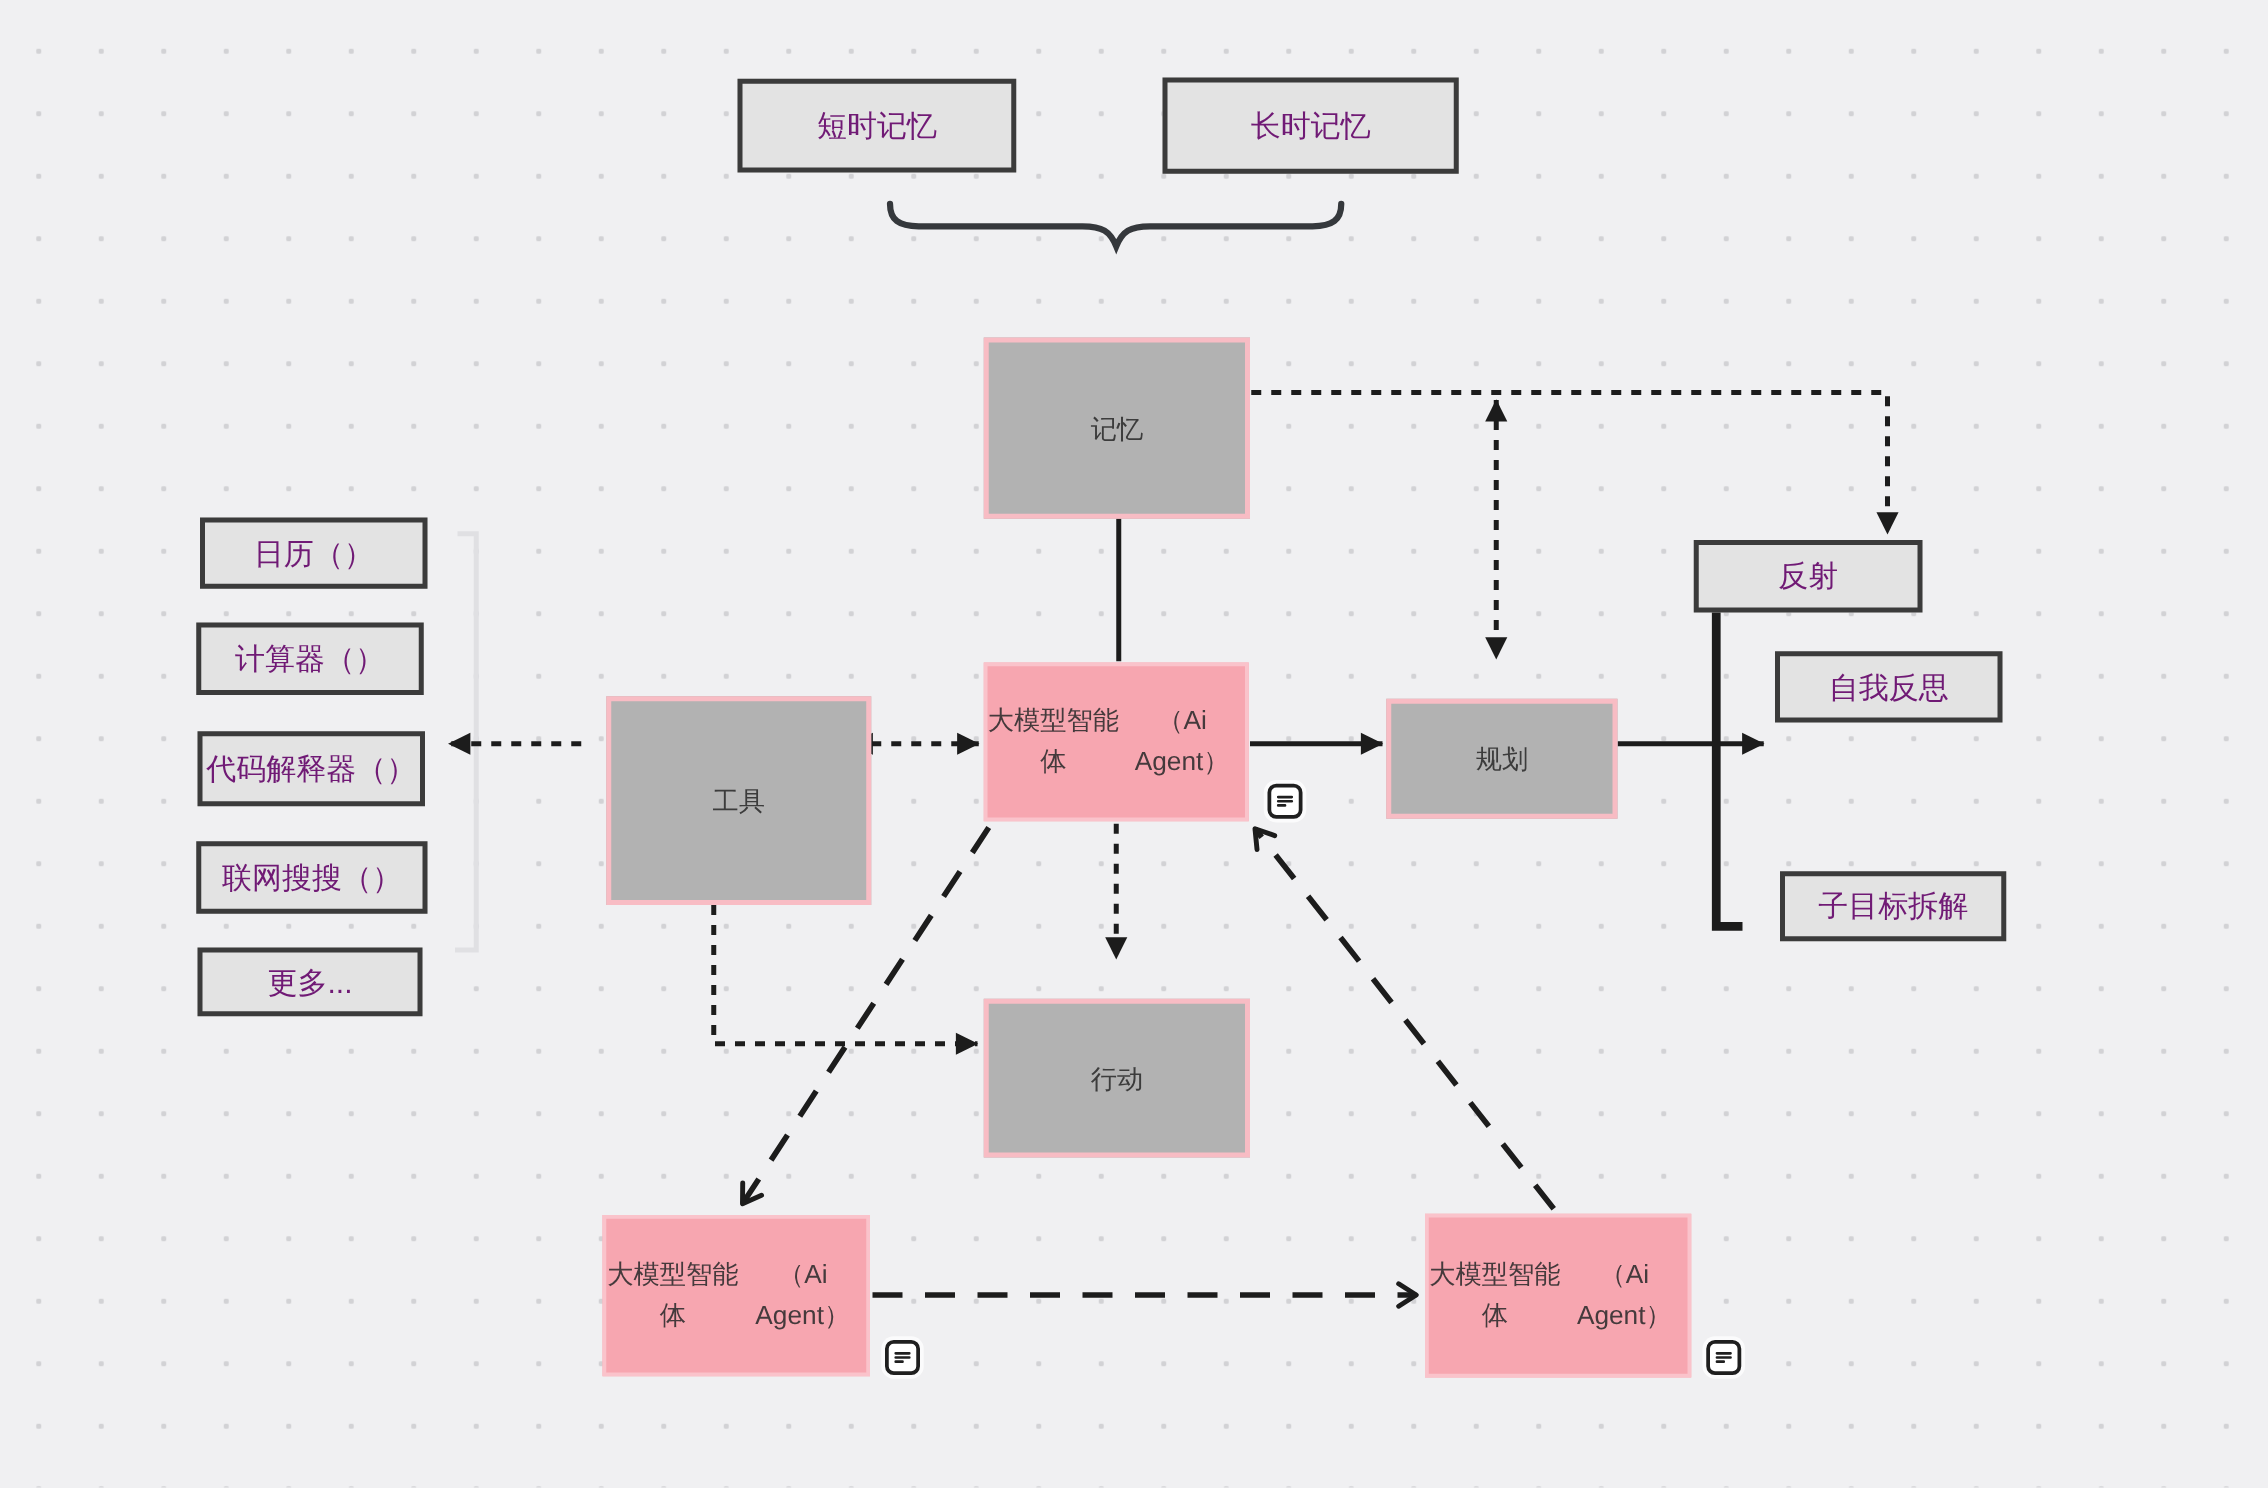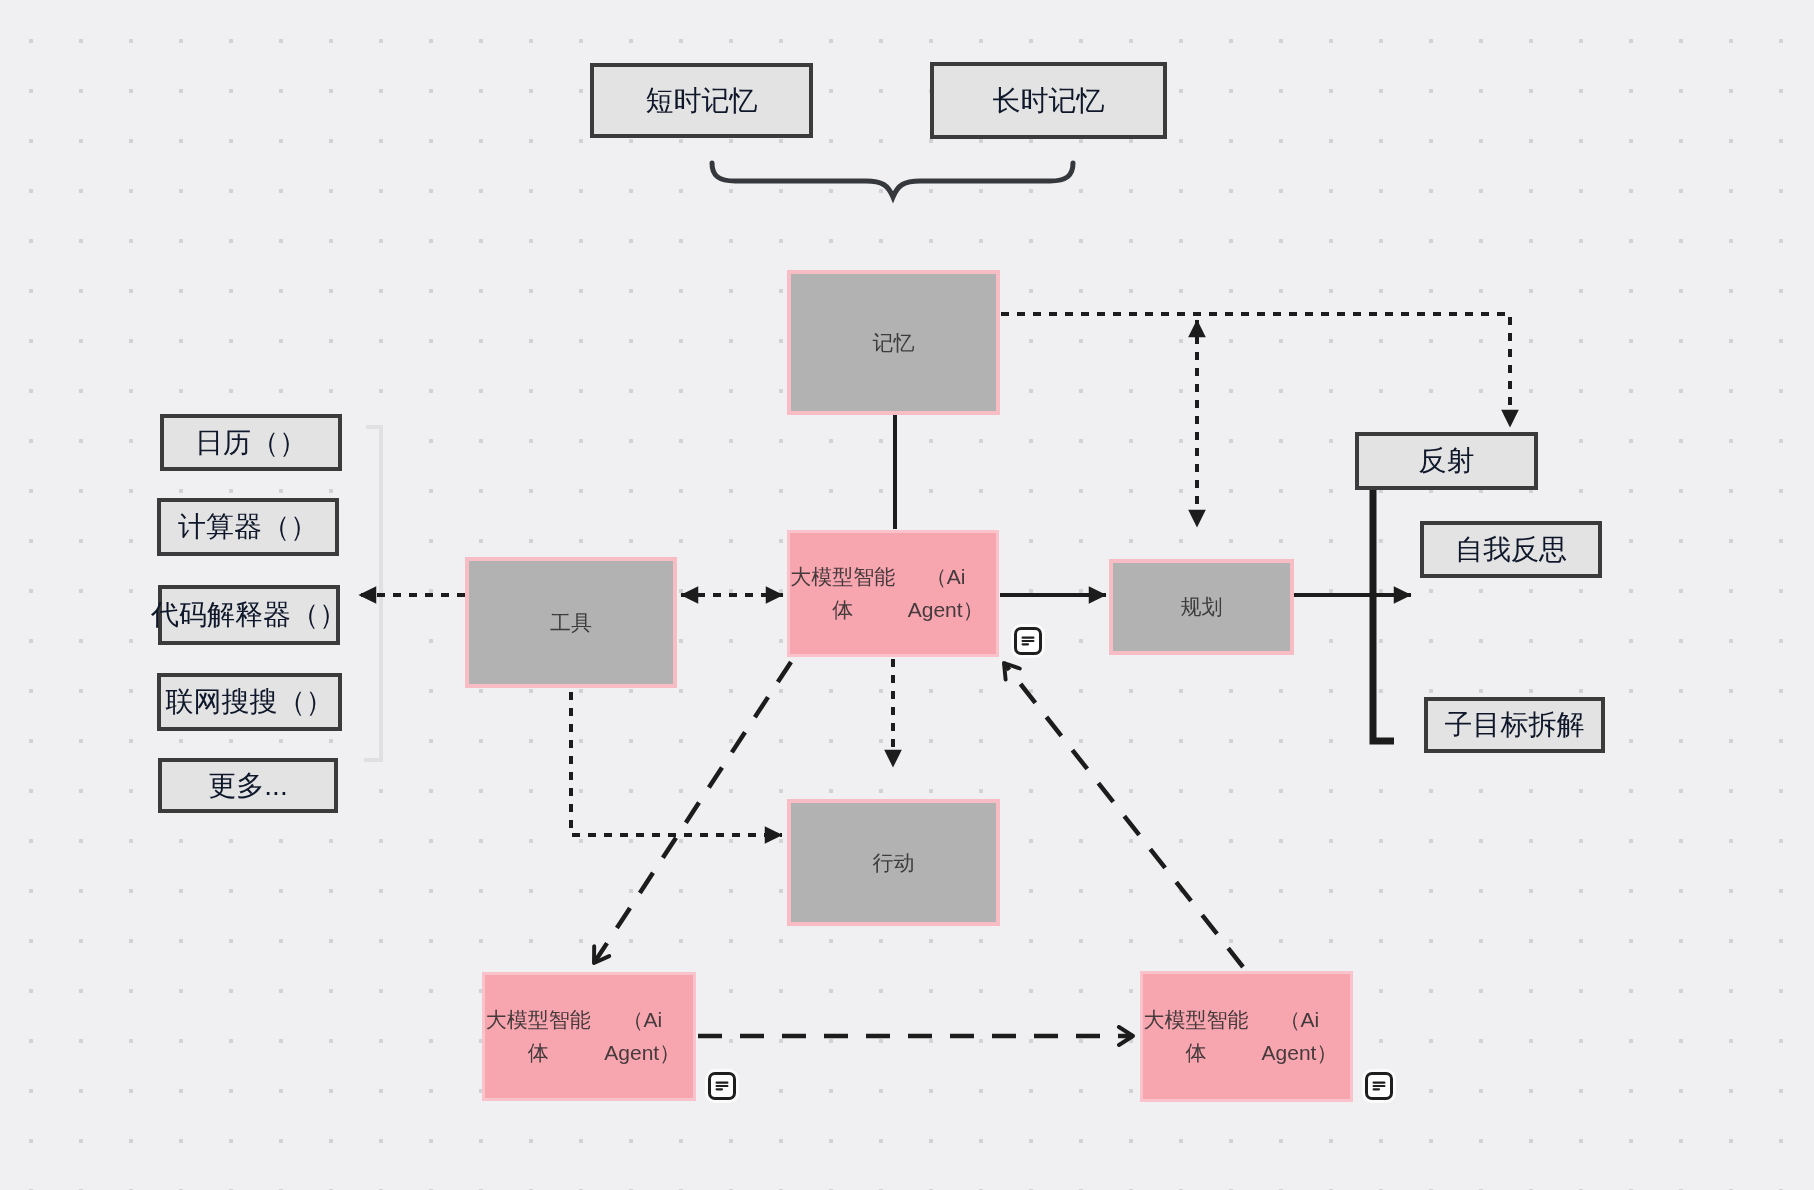--- a/index.html
+++ b/index.html
@@ -14,21 +14,21 @@
     background-color:#f0f0f2;
     background-image:radial-gradient(#d2d2d5 2.1px, rgba(0,0,0,0) 2.4px);
     background-size:50px 50px;
     background-position:6px 16px;
   }
   #connectors{position:absolute;left:0;top:0;width:1814px;height:1190px;}
   .sbox{
     position:absolute;box-sizing:border-box;
     background:#e3e3e3;border:4px solid #3b3b3b;
     display:flex;align-items:center;justify-content:center;
-    font-size:28px;color:#0f172a;white-space:nowrap;
+    font-size:24px;color:#701a75;white-space:nowrap;
   }
   .gnode{
     position:absolute;box-sizing:border-box;
     background:#b2b2b2;border:4px solid #f8bcc4;
     display:flex;align-items:center;justify-content:center;
     font-size:21px;color:#3c3c3c;margin-top:28px;
   }
   .pnode{
     position:absolute;box-sizing:border-box;
     background:#f7a6b0;border:3px solid #fac3cb;
@@ -85,21 +85,21 @@
   <div class="sbox" style="left:590px;top:63px;width:223px;height:75px;">
     <span>短时记忆</span>
   </div>
   <div class="sbox" style="left:930px;top:62px;width:237px;height:77px;">
     <span>长时记忆</span>
   </div>
 
   <div class="gnode" style="left:787px;top:242px;width:213px;height:145px;">
     <span>记忆</span>
   </div>
-  <div class="gnode" style="left:465px;top:529px;width:212px;height:131px;">
+  <div class="gnode" style="left:485px;top:529px;width:212px;height:167px;">
     <span>工具</span>
   </div>
   <div class="pnode" style="left:787px;top:530px;width:212px;height:127px;">
     <span>大模型智能体</span>
     <span>（Ai Agent）</span>
   </div>
   <div class="gnode" style="left:1109px;top:531px;width:185px;height:96px;">
     <span>规划</span>
   </div>
   <div class="gnode" style="left:787px;top:771px;width:213px;height:127px;">

